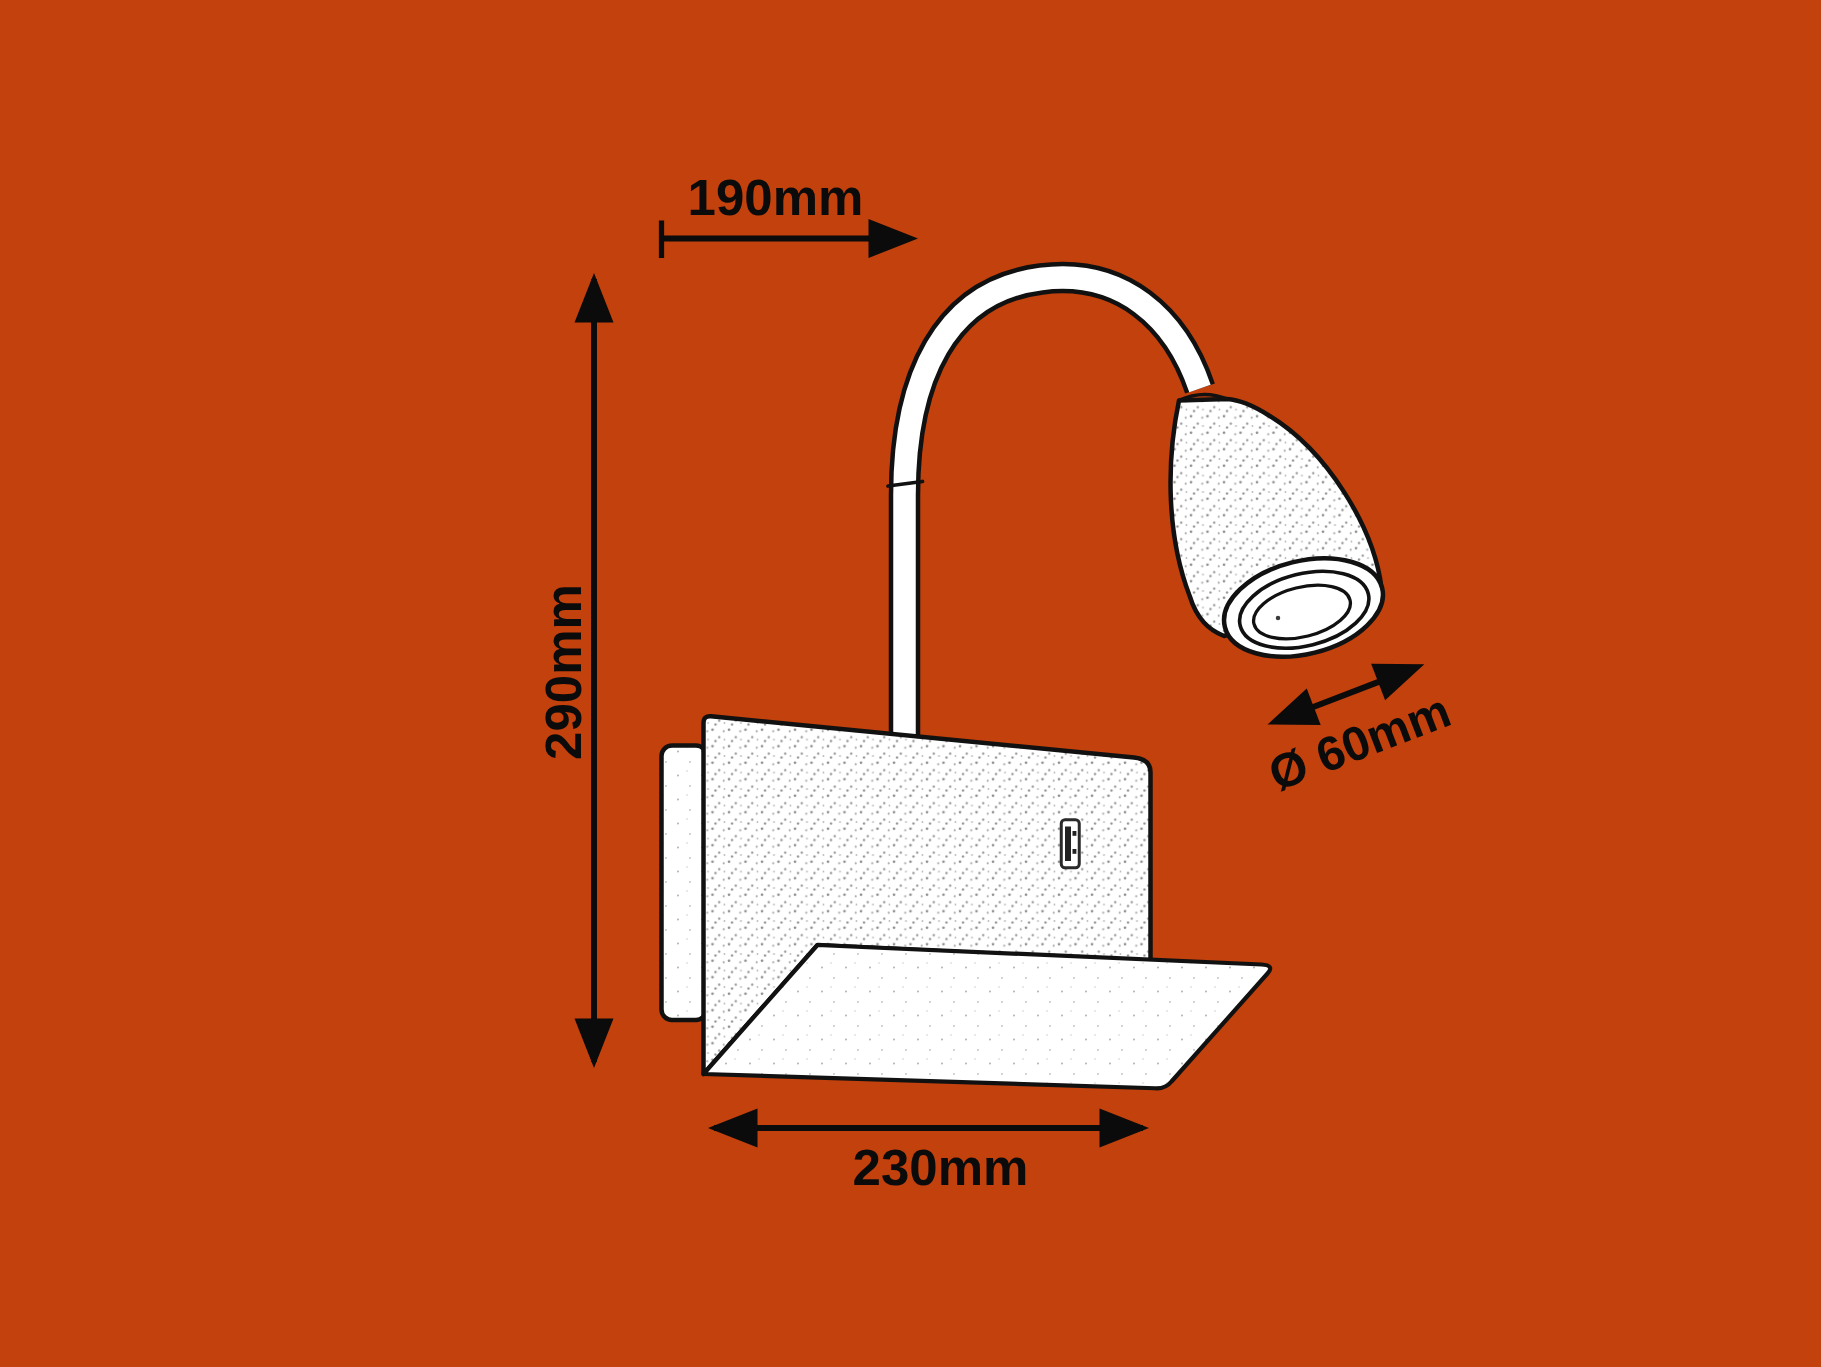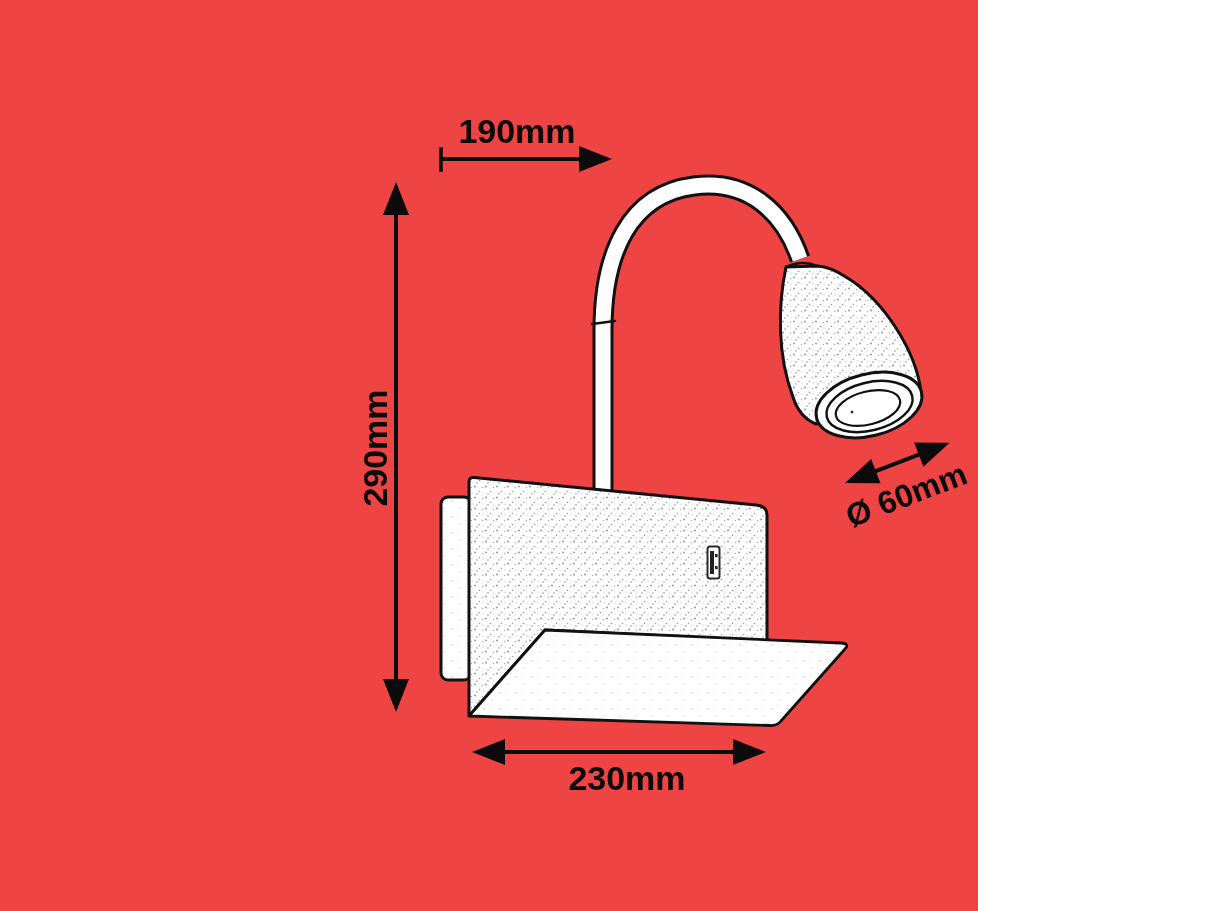--- a/index.html
+++ b/index.html
@@ -2,23 +2,23 @@
 <html><head>
 <meta charset="utf-8">
 <style>
   html, body {
     margin: 0;
     padding: 0;
     background: #ffffff;
   }
   .stage {
     position: relative;
-    width: 978px;
+    width: 1214px;
     height: 911px;
-    background: #ef4444;
+    background: #c2410c;
     overflow: hidden;
     font-family: "Liberation Sans", sans-serif;
   }
   svg.diagram {
     display: block;
     color: #111111;
   }
   .dim-label {
     font-family: "Liberation Sans", "DejaVu Sans", sans-serif;
     font-weight: 700;

